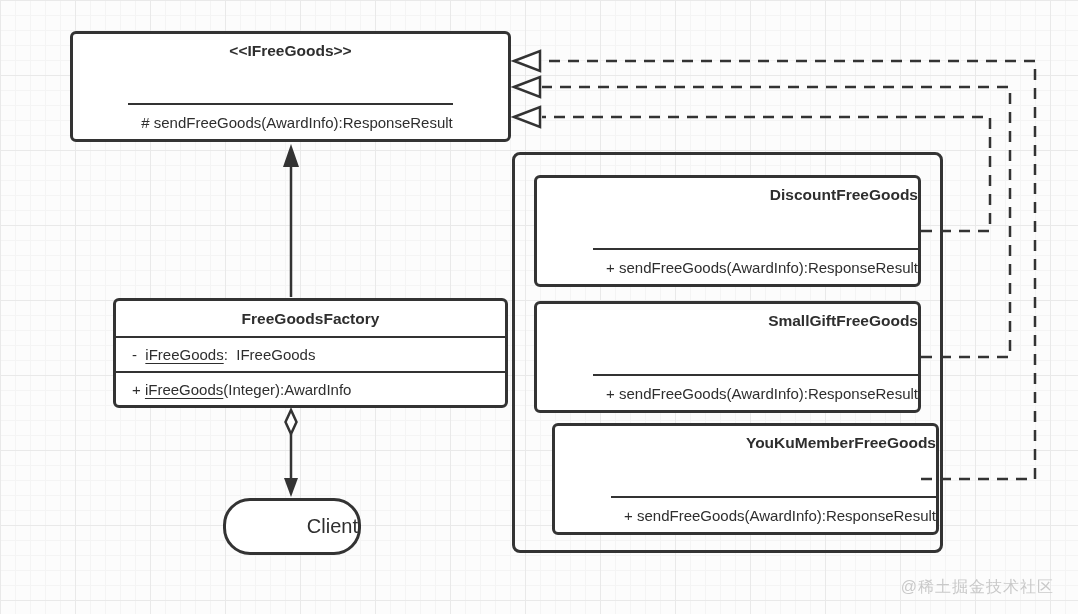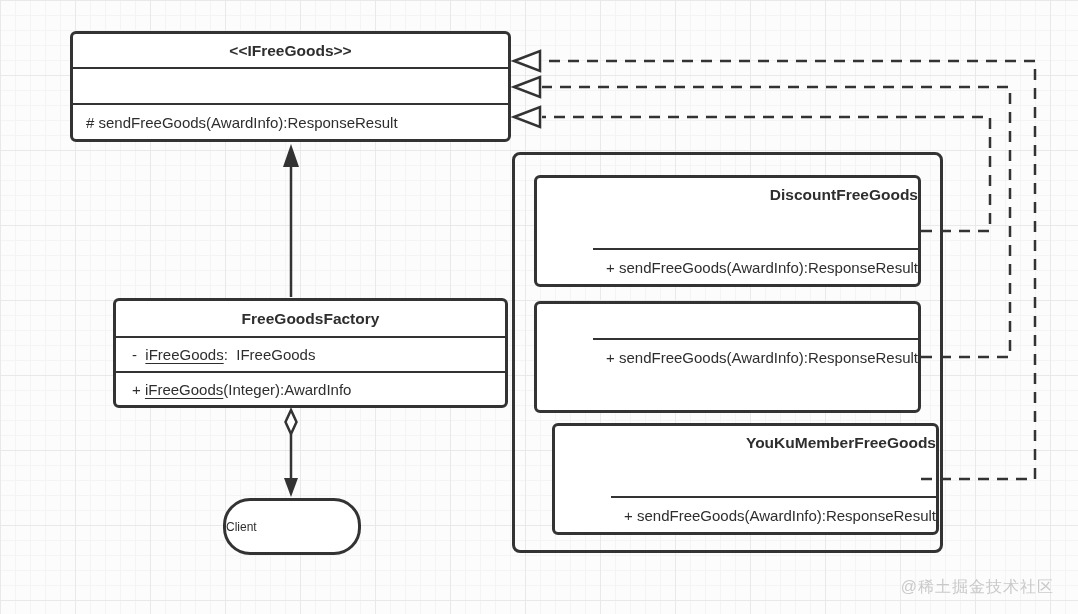--- a/index.html
+++ b/index.html
@@ -41,21 +41,21 @@
   .uml-title {
     justify-content: center;
     font-weight: bold;
     font-size: 15.5px;
   }
   .member { padding-left: 13px; }
   .u {
     text-decoration: underline;
     text-underline-offset: 3px;
   }
-  #interface-box { left: 70px; top: 31px; width: 441px; height: 111px; }
+  #interface-box { left: 70px; top: 31px; width: 441px; height: 111px; align-items: center; }
   #interface-box .uml-row:nth-child(1) { height: 33px; }
   #interface-box .uml-row:nth-child(2) { height: 36px; }
   #interface-box .uml-row:nth-child(3) { height: 36px; }
 
   #factory-box { left: 113px; top: 298px; width: 395px; height: 110px; }
   #factory-box .uml-row:nth-child(1) { height: 35px; }
   #factory-box .uml-row:nth-child(2) { height: 35px; }
   #factory-box .uml-row:nth-child(3) { height: 34px; }
   #factory-box .member { padding-left: 16px; }
 
@@ -77,22 +77,22 @@
 
   #client-node {
     position: absolute;
     left: 223px; top: 498px; width: 138px; height: 57px;
     box-sizing: border-box;
     border: 3px solid #333;
     border-radius: 27px;
     background: #fff;
     display: flex;
     align-items: center;
-    justify-content: flex-start;
-    font-size: 12px;
+    justify-content: flex-end;
+    font-size: 20px;
     color: #2e2e2e;
   }
   #connector-layer {
     position: absolute;
     left: 0; top: 0;
     width: 1078px; height: 614px;
     pointer-events: none;
   }
   #watermark {
     position: absolute;
@@ -125,20 +125,21 @@
 
   <div id="group-box"></div>
 
   <div class="uml-box impl-box" id="impl-discount">
     <div class="uml-row uml-title">DiscountFreeGoods</div>
     <div class="uml-row"></div>
     <div class="uml-row member">+ sendFreeGoods(AwardInfo):ResponseResult</div>
   </div>
 
   <div class="uml-box impl-box" id="impl-smallgift">
+    <div class="uml-row uml-title">SmallGiftFreeGoods</div>
     <div class="uml-row"></div>
     <div class="uml-row member">+ sendFreeGoods(AwardInfo):ResponseResult</div>
   </div>
 
   <div class="uml-box impl-box" id="impl-youku">
     <div class="uml-row uml-title">YouKuMemberFreeGoods</div>
     <div class="uml-row"></div>
     <div class="uml-row member">+ sendFreeGoods(AwardInfo):ResponseResult</div>
   </div>
 

